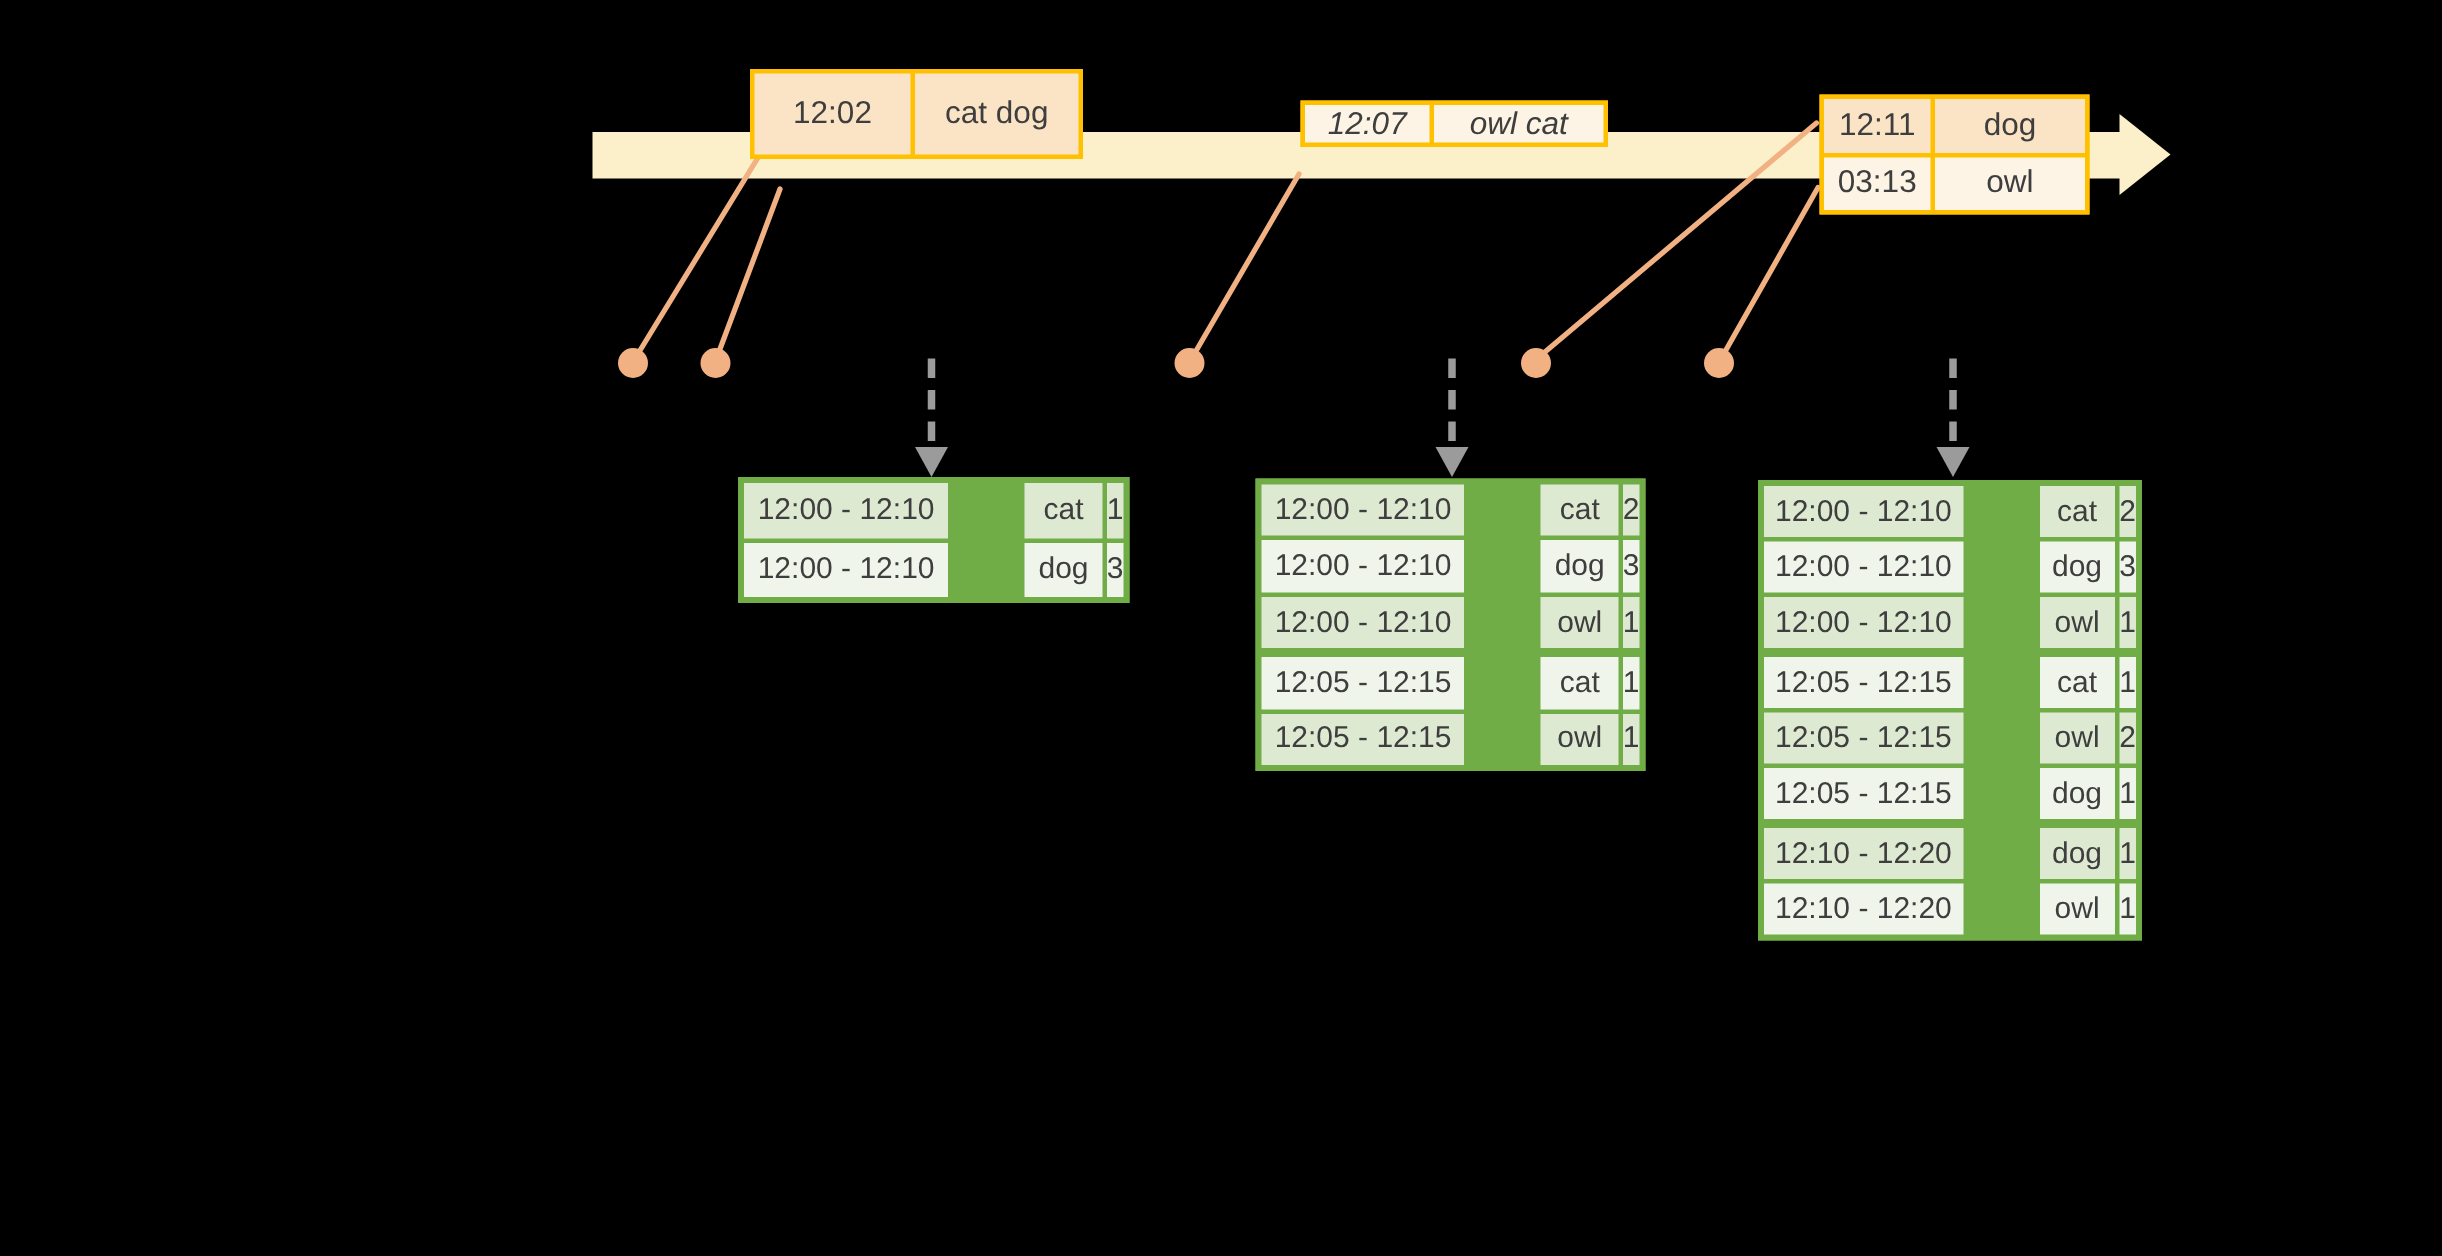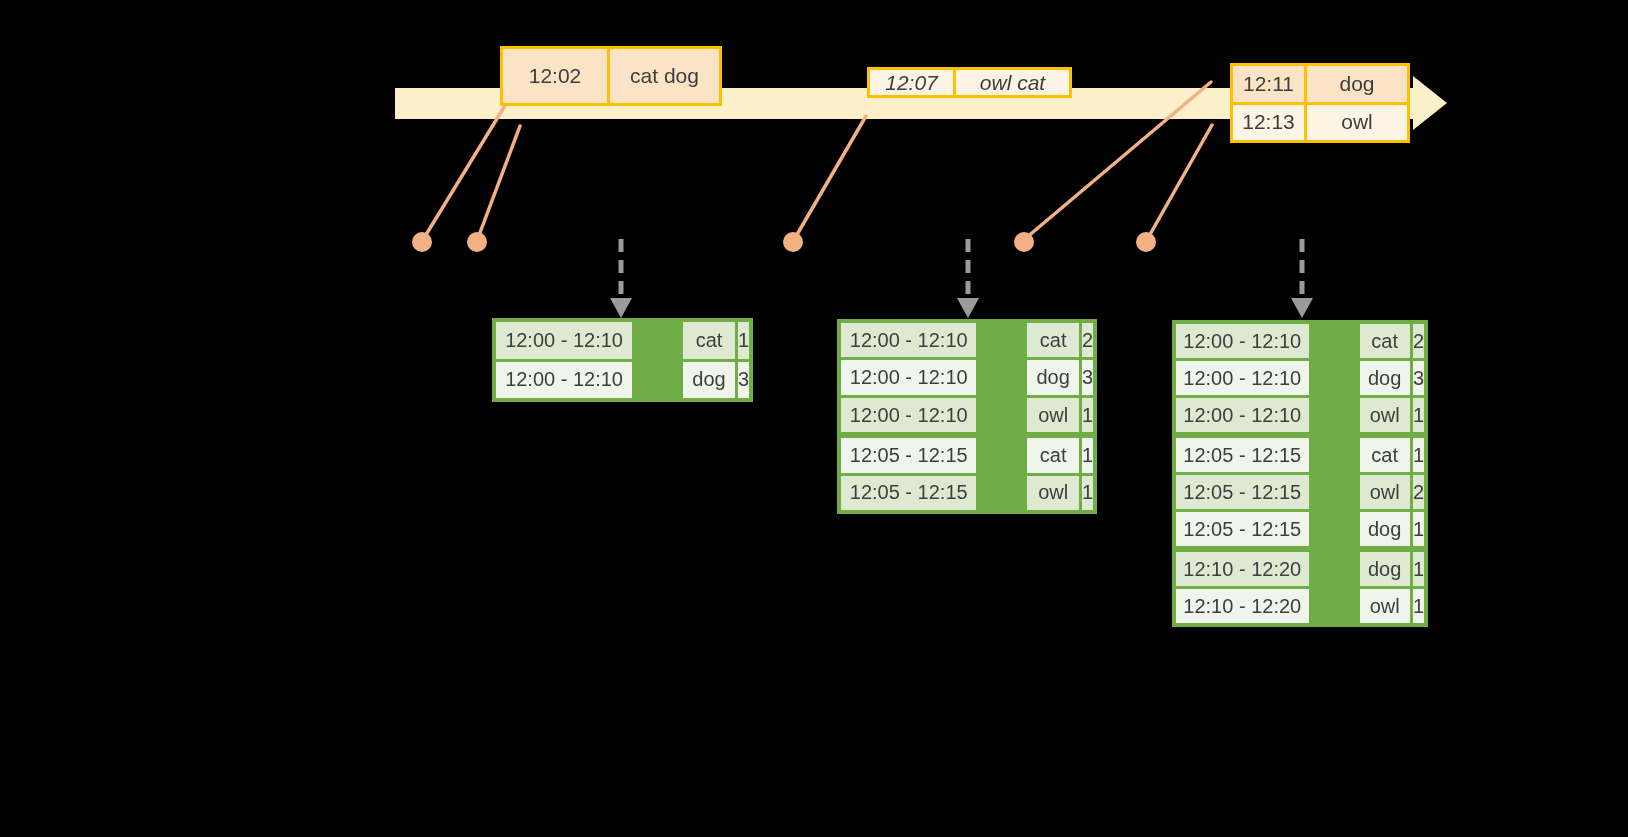--- a/index.html
+++ b/index.html
@@ -94,27 +94,27 @@
     </div>
   </div>
 
   <div class="etable et2" style="left:867px;top:67px;width:205px;height:31px;font-style:italic;">
     <div class="erow light">
       <div class="ecell time">12:07</div>
       <div class="ecell words">owl cat</div>
     </div>
   </div>
 
-  <div class="etable et3" style="left:1213px;top:63px;width:180px;height:80px;margin-left:17px;">
+  <div class="etable et3" style="left:1213px;top:63px;width:180px;height:80px;">
     <div class="erow dark">
       <div class="ecell time">12:11</div>
       <div class="ecell words">dog</div>
     </div>
     <div class="erow light">
-      <div class="ecell time">12:13</div>
+      <div class="ecell time">03:13</div>
       <div class="ecell words">owl</div>
     </div>
   </div>
 
   <div class="gtable" style="left:492px;top:318px;width:261px;height:84px;">
     <div class="grow dark">
       <div class="gcell time">12:00 - 12:10</div>
       <div class="gcell word">cat</div>
       <div class="gcell count">1</div>
     </div>

